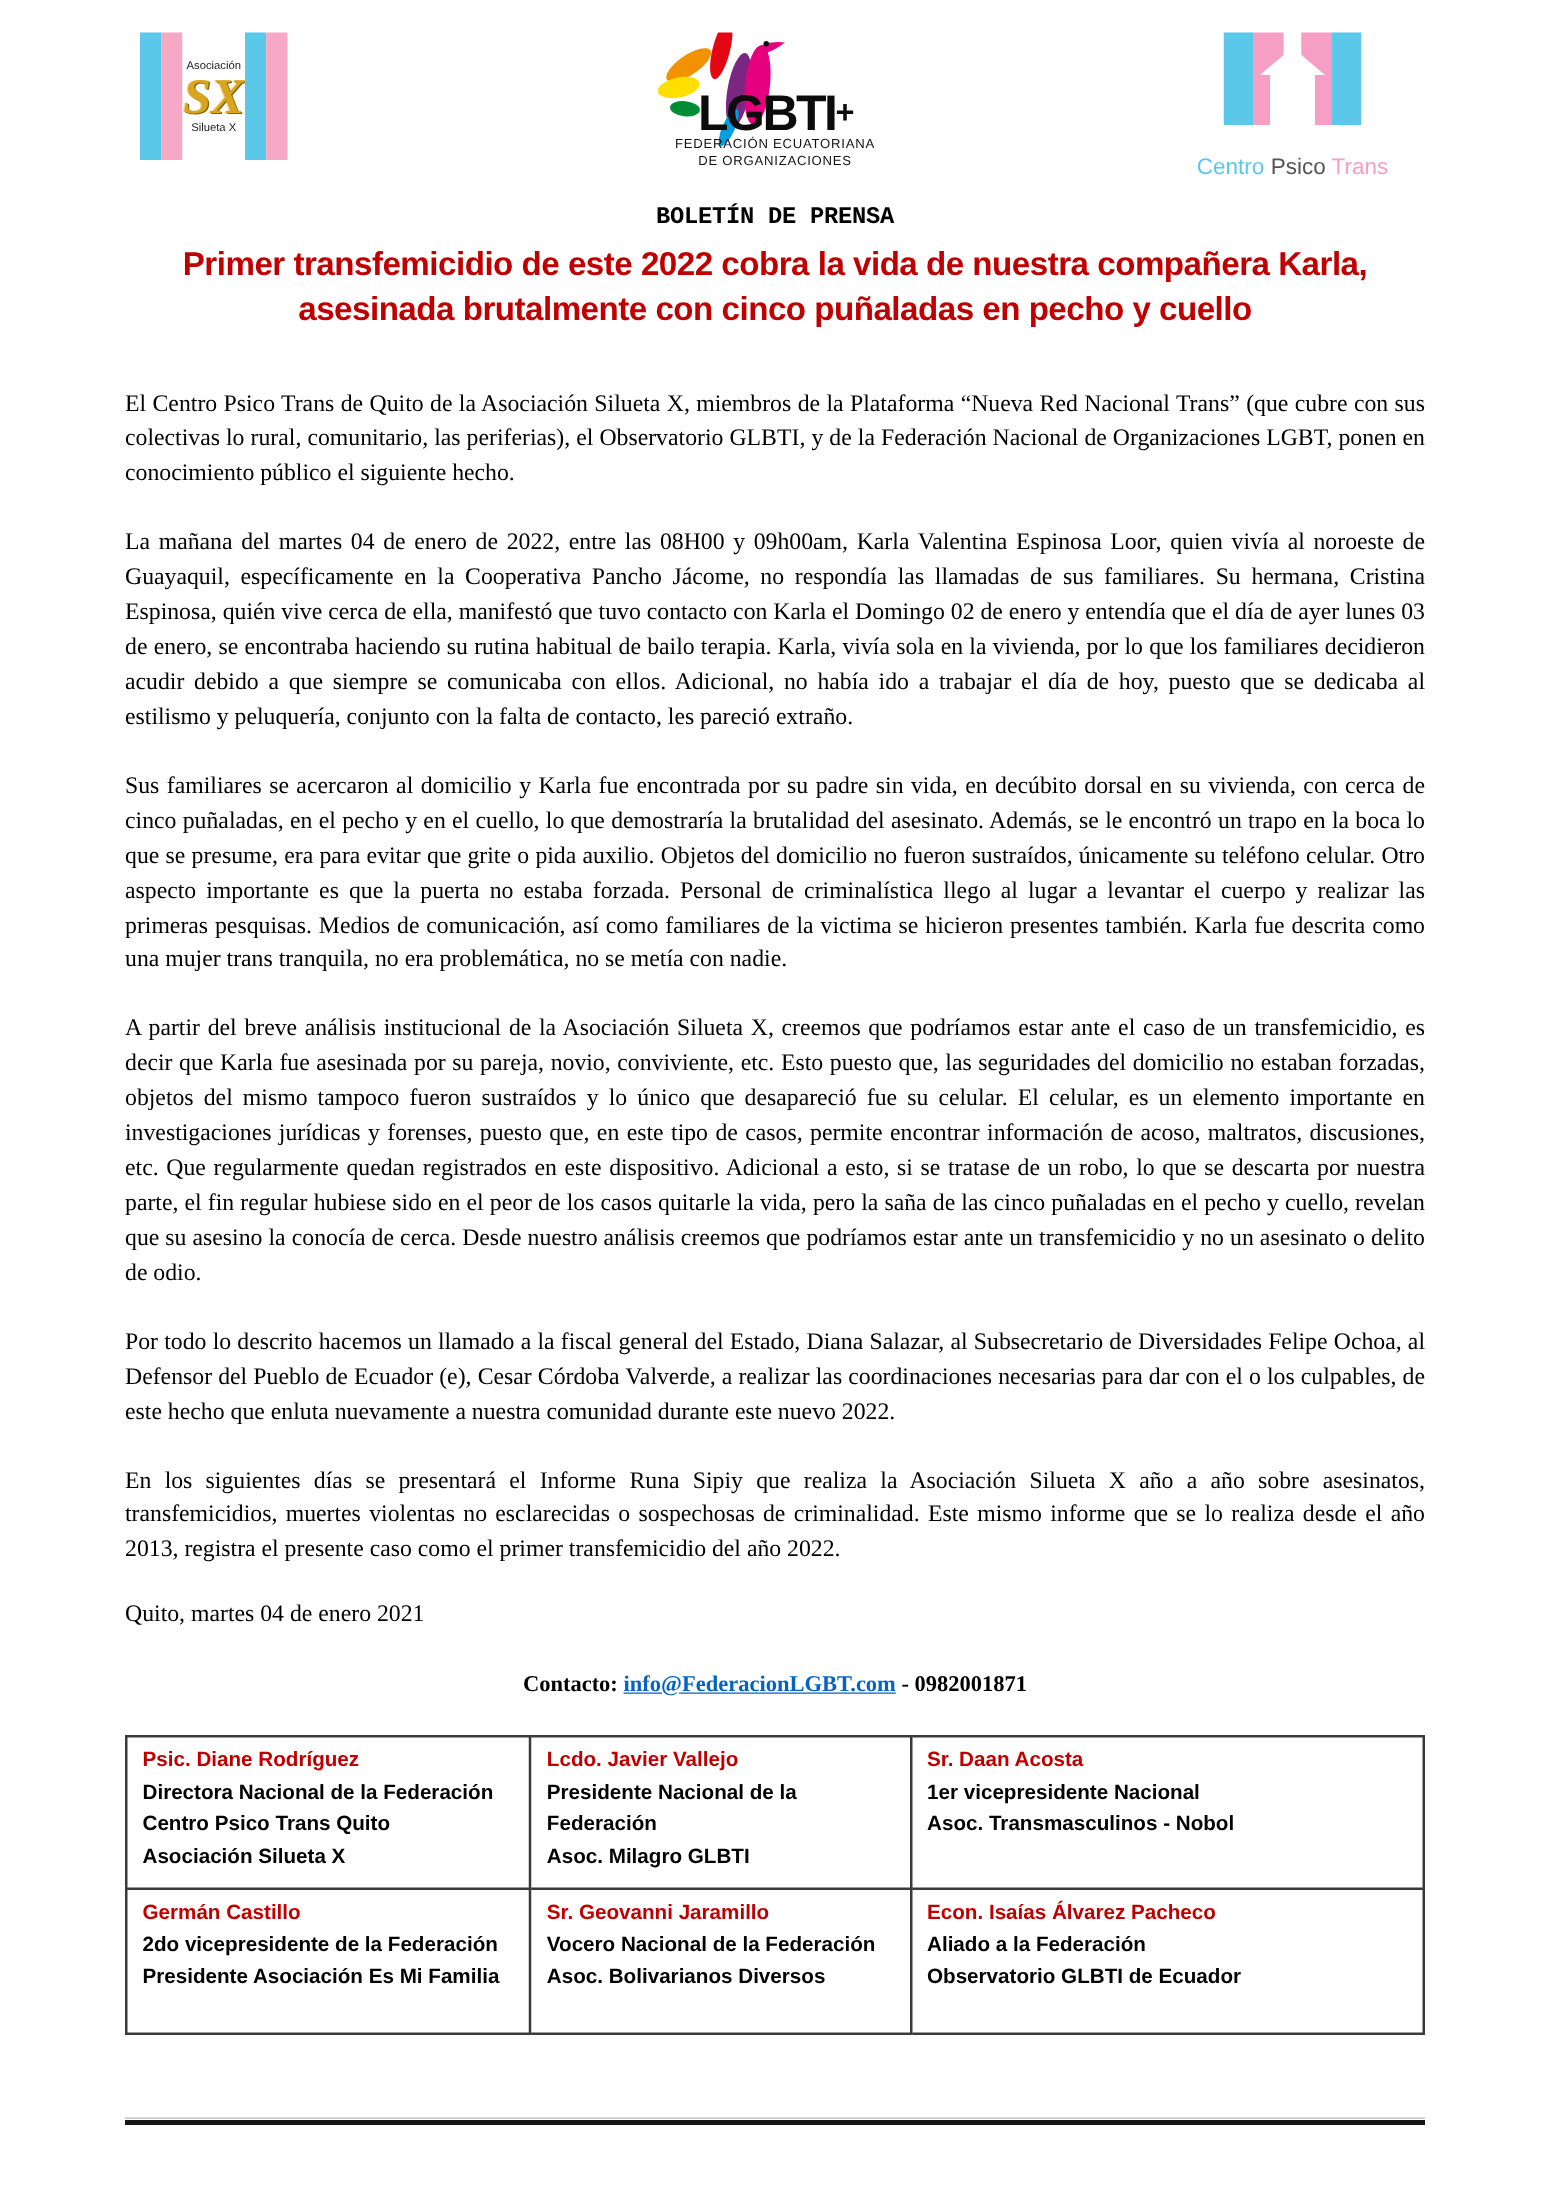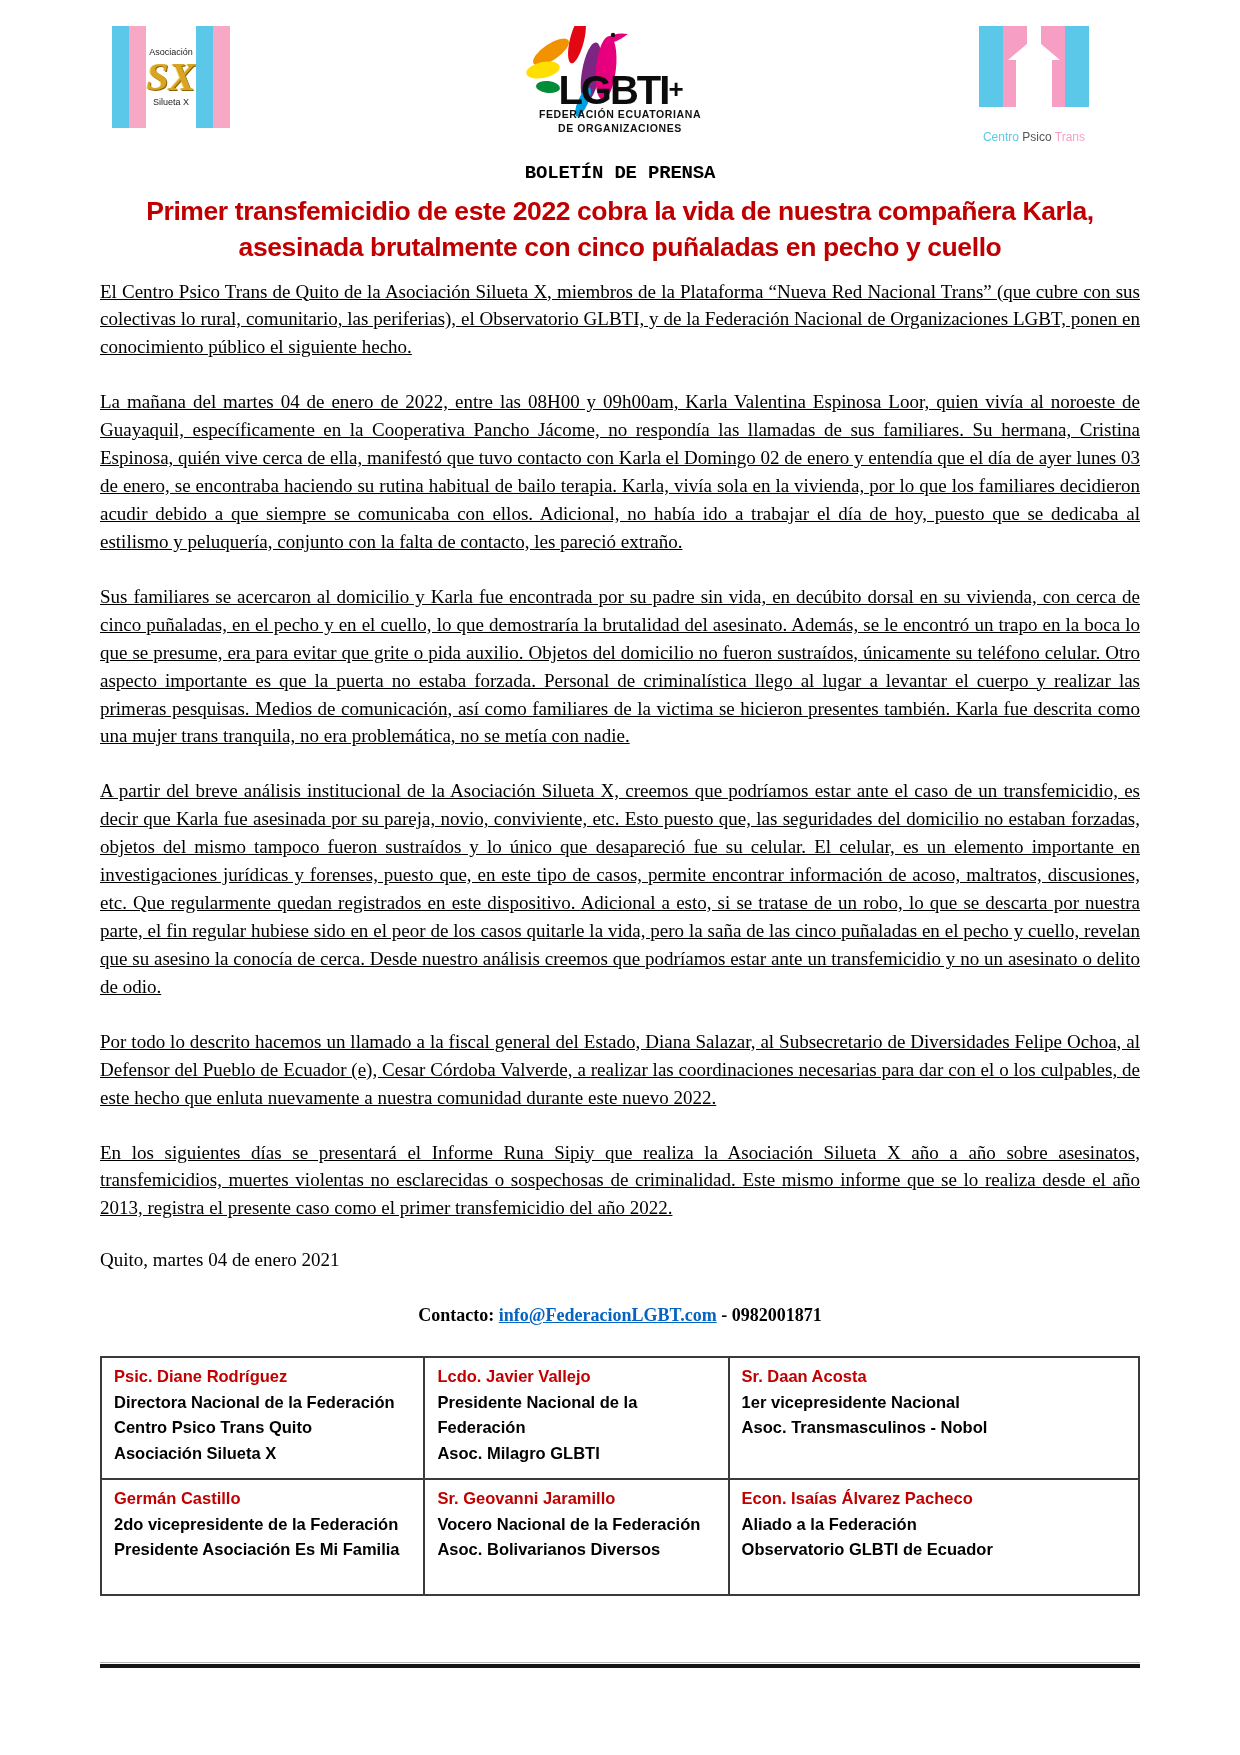--- a/index.html
+++ b/index.html
@@ -18,37 +18,37 @@
   .sx-pink{width:17px;background:#f7a8c4;}
   .sx-center{flex:1;background:#fff;display:flex;flex-direction:column;align-items:center;justify-content:center;text-align:right;}
   .sx-top,.sx-bottom{font-family:"Liberation Sans",sans-serif;font-size:9px;color:#222;}
   .sx-mid{font-family:"Liberation Serif",serif;font-weight:bold;font-style:italic;font-size:40px;line-height:40px;
     color:#d8a center;color:#d9a520;text-shadow:1px 1px 0 #8a6508, -1px 0 0 #f5d98a;}
   
   .fed-logo{width:260px;height:132px;position:relative;text-align:center;}
   .fed-logo svg{display:block;margin:0 auto;}
   .fed-word{font-family:"Liberation Sans",sans-serif;font-weight:900;font-size:40px;line-height:34px;letter-spacing:-2px;color:#0c0c0c;margin-top:-46px;margin-left:40px;}
   .fed-plus{font-weight:700;font-size:26px;vertical-align:6px;}
-  .fed-sub{font-family:"Liberation Sans",sans-serif;font-weight:700;font-size:10.5px;letter-spacing:.6px;color:#111;margin-left:40px;line-height:14px;}
+  .fed-sub{font-family:"Liberation Sans",sans-serif;font-weight:400;font-size:10.5px;letter-spacing:.6px;color:#111;margin-left:40px;line-height:14px;}
   
   .cpt-logo{width:128px;height:118px;margin-right:42px;display:flex;flex-direction:column;align-items:center;}
   .cpt-stripes{width:110px;height:92px;position:relative;display:flex;}
   .cpt-b{width:24px;height:100%;background:#5bc8ea;}
   .cpt-p{width:24px;height:100%;background:#f79ec4;}
   .cpt-gap{width:14px;height:100%;background:#ffffff;}
   .cpt-house{position:absolute;left:50%;top:12px;transform:translateX(-50%);width:0;height:0;}
   .cpt-house svg{overflow:visible;}
-  .cpt-caption{font-family:"Liberation Sans",sans-serif;font-size:12px;margin-top:23px;white-space:nowrap;}
+  .cpt-caption{font-family:"Liberation Sans",sans-serif;font-size:18px;margin-top:23px;white-space:nowrap;}
   .cpt-c1{color:#5bc8ea;} .cpt-c2{color:#555;} .cpt-c3{color:#f79ec4;}
   
   .bulletin{font-family:Liberation Mono, monospace;font-weight:700;font-size:19px;text-align:center;letter-spacing:-.2px;margin-top:4px;}
   .main-title{font-family:"Liberation Sans",sans-serif;font-weight:700;font-size:26.5px;line-height:1.35;letter-spacing:-.4px;
     color:#c00000;text-align:center;margin:10px auto 0;max-width:1040px;}
   
-  .body-text{margin-top:12px;text-decoration:underline;}
+  .body-text{margin-top:44px;}
   .body-text p{font-size:19px;line-height:1.47;text-align:justify;margin:0 0 27px;}
   .hashtag{font-family:"Liberation Serif",serif;font-weight:700;font-size:20.5px;text-align:center;margin:6px 0 14px;}
   .dateline{font-size:19px;margin:0 0 34px;}
   .contact-line{font-family:Liberation Serif, serif;font-weight:700;font-size:18px;text-align:center;margin-bottom:30px;}
   a.link{color:#0563c1;text-decoration:underline;cursor:pointer;}
   
   table.contacts{width:100%;border-collapse:collapse;table-layout:fixed;border-radius:26px;}
   table.contacts td{border:2px solid #3a3a3a;vertical-align:top;padding:6px 12px 8px;
     font-family:"Liberation Sans",sans-serif;font-weight:700;font-size:16.5px;line-height:1.55;}
   td.c1{width:31%;} td.c2{width:29%;} td.c3{width:40%;}

